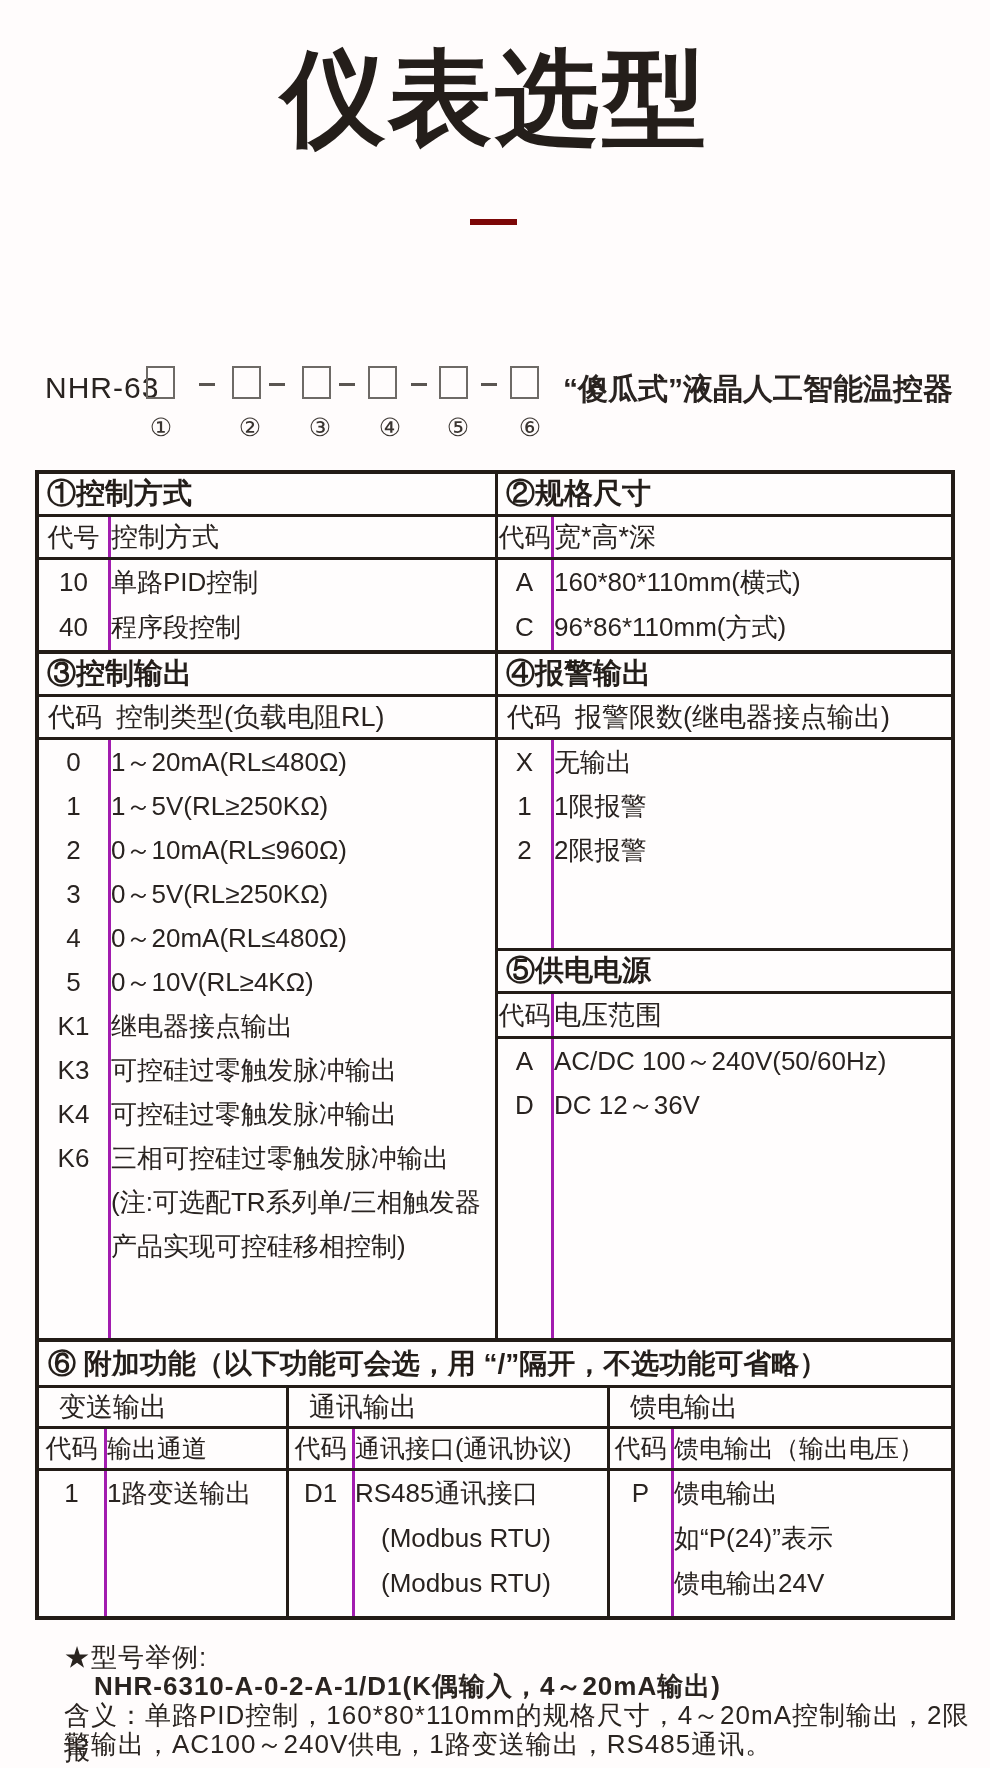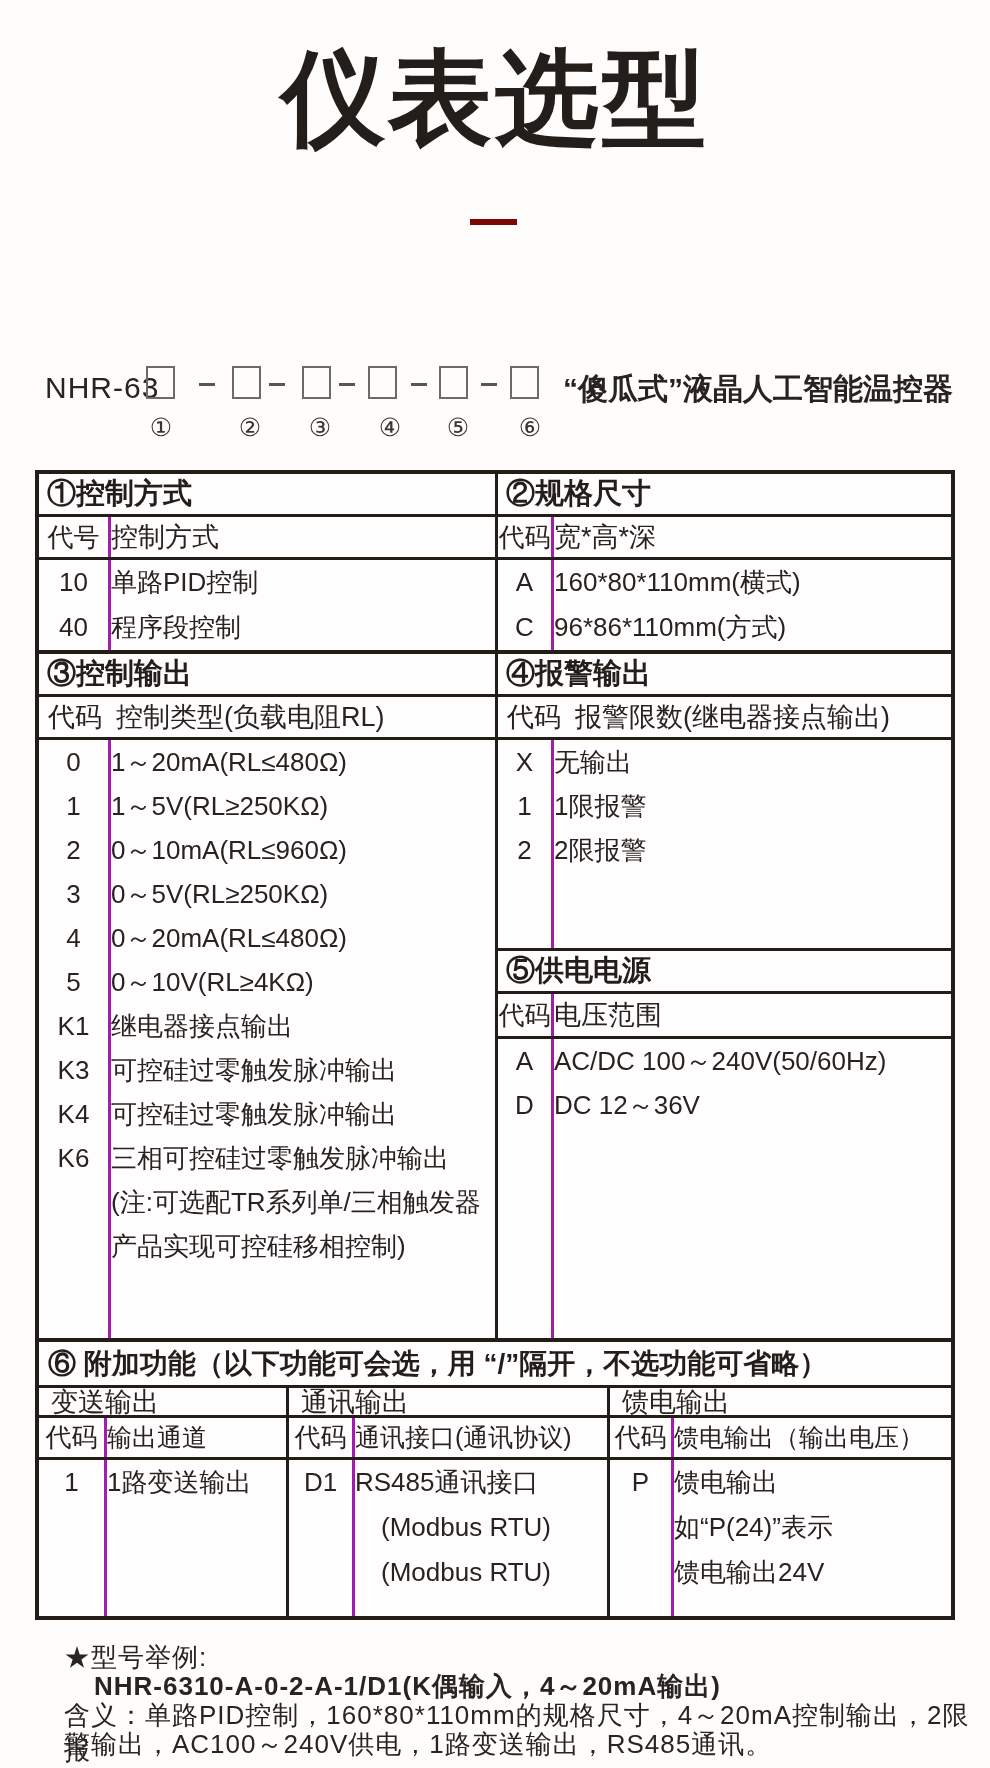--- a/index.html
+++ b/index.html
@@ -74,22 +74,22 @@
     height: 46px; border-bottom: 3px solid #231c17;
     display: flex; align-items: center; padding-left: 9px;
     font-size: 28px; font-weight: 800; color: #241e1a;
   }
   .s6-groups { flex: 1; display: flex; min-height: 0; }
   .group { display: flex; flex-direction: column; }
   .g1 { width: 250px; border-right: 3px solid #231c17; }
   .g2 { width: 321px; border-right: 3px solid #231c17; }
   .g3 { flex: 1; }
   .g-title {
-    height: 30px; border-bottom: 3px solid #231c17;
-    display: flex; align-items: center; padding-left: 12px; font-size: 27px;
+    height: 41px; border-bottom: 3px solid #231c17;
+    display: flex; align-items: center; padding-left: 20px; font-size: 27px;
   }
   .g-sub { height: 42px; border-bottom: 3px solid #231c17; display: flex; }
   .g-sub .desc-cell { font-size: 25px; padding-left: 0; }
   .g-data { flex: 1; display: flex; flex-direction: column; min-height: 0; }
   .g-data .d-row { height: 45px; }
   .g-data .desc-cell { padding-left: 0; }
   .g1 .code-cell { width: 68px; }
   .g2 .code-cell { width: 66px; }
   .g3 .code-cell { width: 64px; }
   .indent { padding-left: 26px !important; }

